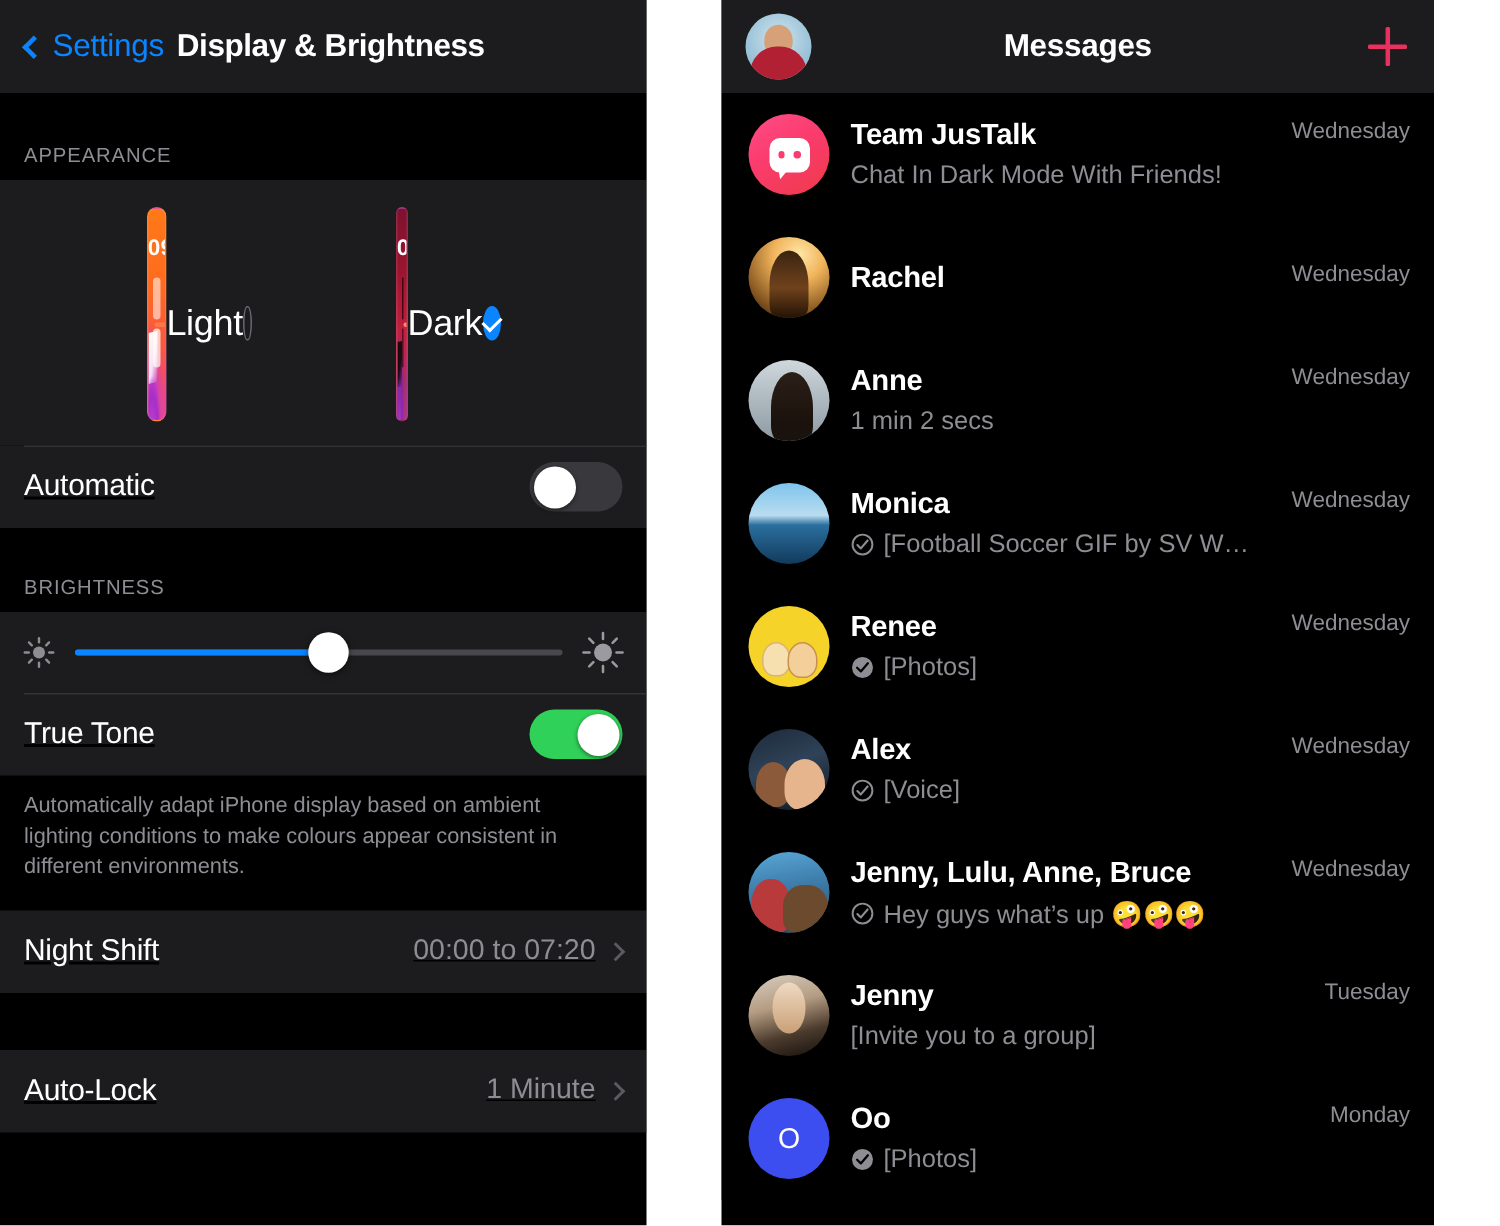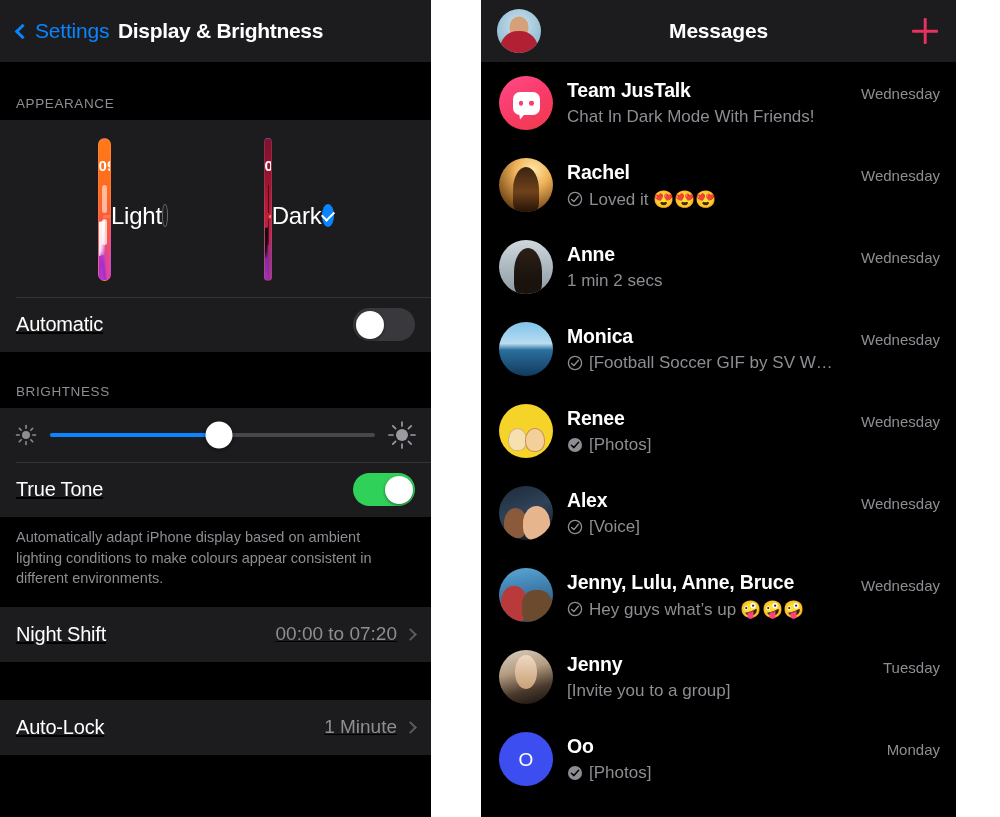--- a/index.html
+++ b/index.html
@@ -204,21 +204,21 @@
 
   .conv-list { background:#000; }
   .conv {
     display:flex; align-items:center; gap: 14px; padding: 11px 16px 11px 18px;
     min-height: 82px; cursor:pointer;
   }
   .conv-av {
     width: 54px; height:54px; border-radius:50%; flex:none; overflow:hidden; position:relative;
   }
   .conv-body { flex:1; min-width:0; }
-  .conv-top { display:flex; align-items:flex-end;text-decoration:underline; }
+  .conv-top { display:flex; align-items:flex-start;text-decoration:underline; }
   .conv-name {
     color:#fff; font-size: 19.5px; font-weight:700; letter-spacing:-.2px;
     white-space:nowrap; overflow:hidden; text-overflow:ellipsis; flex:1;
   }
   .conv-time { color:#8d8d93; font-size: 15px; margin-left: 10px; flex:none; }
   .conv-sub {
     display:flex; align-items:center; gap: 6px; margin-top: 5px;
     color:#8d8d93; font-size: 17px; white-space:nowrap; overflow:hidden;
   }
   .conv-sub .txt { overflow:hidden; text-overflow:ellipsis; }
@@ -450,27 +450,20 @@
             </div>
           </div>
         </div>
         <div class="conv">
           <div class="conv-av av-rachel"></div>
           <div class="conv-body">
             <div class="conv-top">
               <div class="conv-name">Rachel</div>
               <div class="conv-time">Wednesday</div>
             </div>
-            <div class="conv-sub">
-              <svg width="16" height="16" viewBox="0 0 16 16" class="tick-ic">
-                <circle cx="8" cy="8" r="6.6" fill="none" stroke="#8d8d93" stroke-width="1.3"></circle>
-                <path d="M4.6 8.4 L6.9 10.6 L11.4 5.3" fill="none" stroke="#8d8d93" stroke-width="1.4" stroke-linecap="round" stroke-linejoin="round"></path>
-              </svg>
-              <span class="txt">Loved it 😍😍😍</span>
-            </div>
           </div>
         </div>
         <div class="conv">
           <div class="conv-av av-anne"></div>
           <div class="conv-body">
             <div class="conv-top">
               <div class="conv-name">Anne</div>
               <div class="conv-time">Wednesday</div>
             </div>
             <div class="conv-sub">

